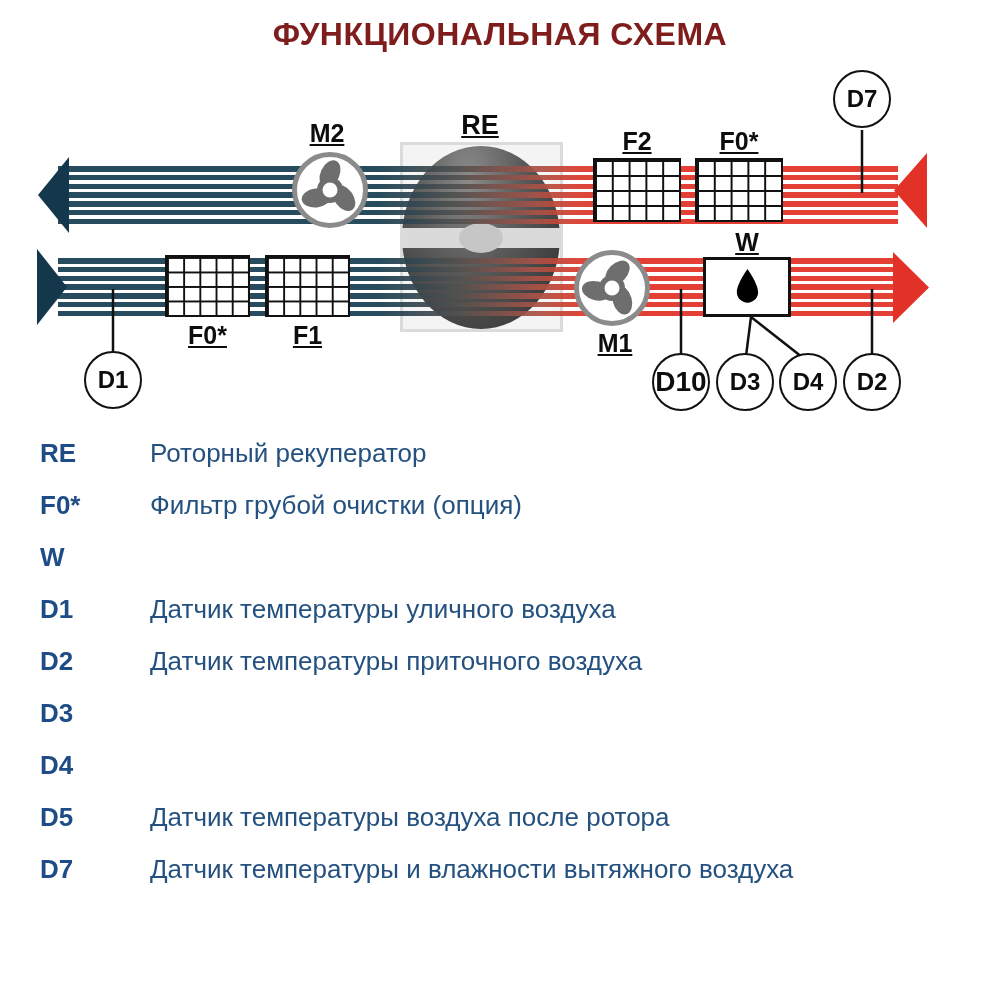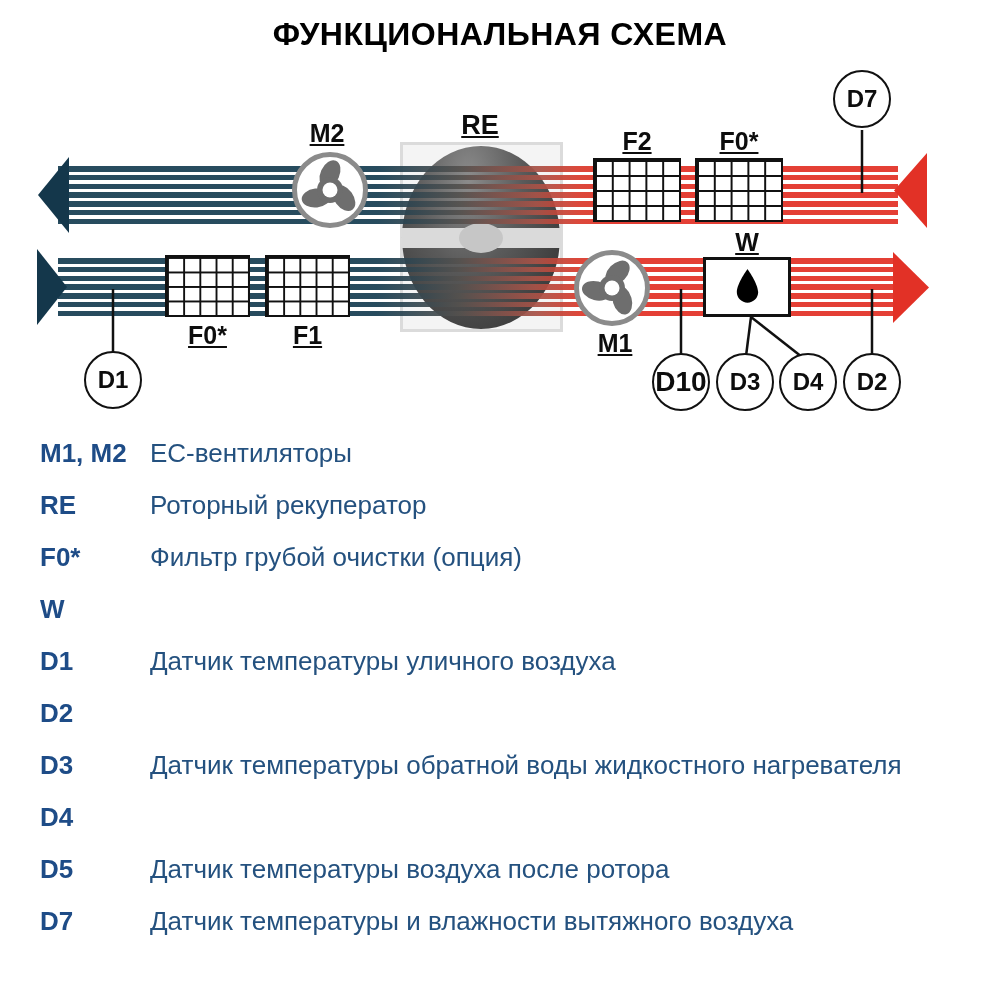--- a/index.html
+++ b/index.html
@@ -1,20 +1,20 @@
 <!DOCTYPE html>
 <html><head>
 <meta charset="utf-8">
 <style>
   html,body{margin:0;padding:0;background:#fff;}
   body{width:1000px;height:1000px;font-family:"Liberation Sans",sans-serif;}
   #canvas{position:relative;width:1000px;height:1000px;background:#fff;overflow:hidden;}
 
   .title{position:absolute;top:16px;left:0;width:100%;text-align:center;
-         font-size:32px;font-weight:bold;letter-spacing:.5px;color:#000000;}
+         font-size:32px;font-weight:bold;letter-spacing:.5px;color:#7f1d1d;}
 
   
   .stream{position:absolute;display:flex;flex-direction:column;justify-content:space-between;z-index:5;}
   .stream i{display:block;height:5.5px;width:100%;opacity:.93;
     background:linear-gradient(90deg,#173E52 0%,#173E52 38%,#55514E 48%,#A85247 57%,#D93A2C 62%,#E23126 66%,#E23126 100%);}
   #stream-top{left:58px;top:166px;width:840px;height:58px;}
   #stream-bottom{left:58px;top:258px;width:838px;height:58px;}
 
   .tri{position:absolute;z-index:6;}
   #arrow-exhaust-head{left:38px;top:157px;width:31px;height:76px;background:#14374B;
@@ -184,44 +184,40 @@
 
   <div class="sensor" id="sensor-d1">D1</div>
   <div class="sensor" id="sensor-d7">D7</div>
   <div class="sensor" id="sensor-d10">D10</div>
   <div class="sensor" id="sensor-d3">D3</div>
   <div class="sensor" id="sensor-d4">D4</div>
   <div class="sensor" id="sensor-d2">D2</div>
 
   <div id="legend">
       <div class="lrow">
-        <span class="lkey">M1, M2</span>
-        <span class="ldesc">ЕС-вентиляторы</span>
-      </div>
-      <div class="lrow">
         <span class="lkey">RE</span>
         <span class="ldesc">Роторный рекуператор</span>
       </div>
       <div class="lrow">
         <span class="lkey">F0*</span>
         <span class="ldesc">Фильтр грубой очистки (опция)</span>
       </div>
       <div class="lrow">
         <span class="lkey">W</span>
       </div>
       <div class="lrow">
         <span class="lkey">D1</span>
         <span class="ldesc">Датчик температуры уличного воздуха</span>
       </div>
       <div class="lrow">
         <span class="lkey">D2</span>
+        <span class="ldesc">Датчик температуры приточного воздуха</span>
       </div>
       <div class="lrow">
         <span class="lkey">D3</span>
-        <span class="ldesc">Датчик температуры обратной воды жидкостного нагревателя</span>
       </div>
       <div class="lrow">
         <span class="lkey">D4</span>
       </div>
       <div class="lrow">
         <span class="lkey">D5</span>
         <span class="ldesc">Датчик температуры воздуха после ротора</span>
       </div>
       <div class="lrow">
         <span class="lkey">D7</span>

